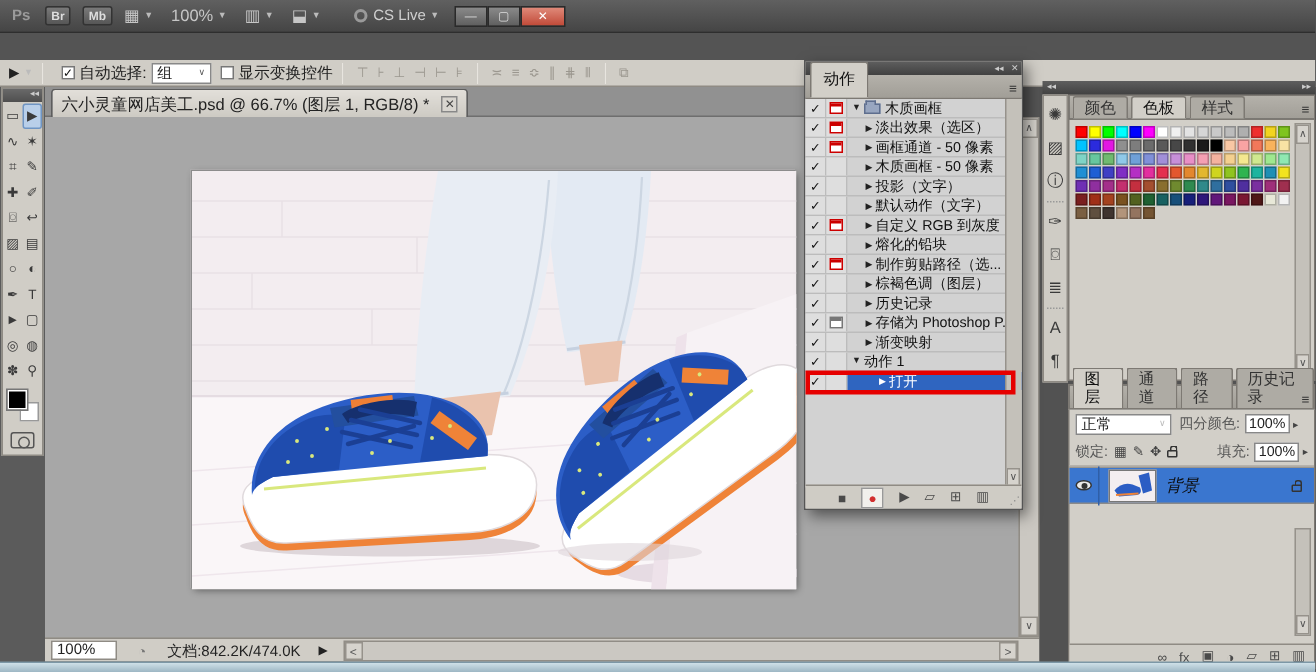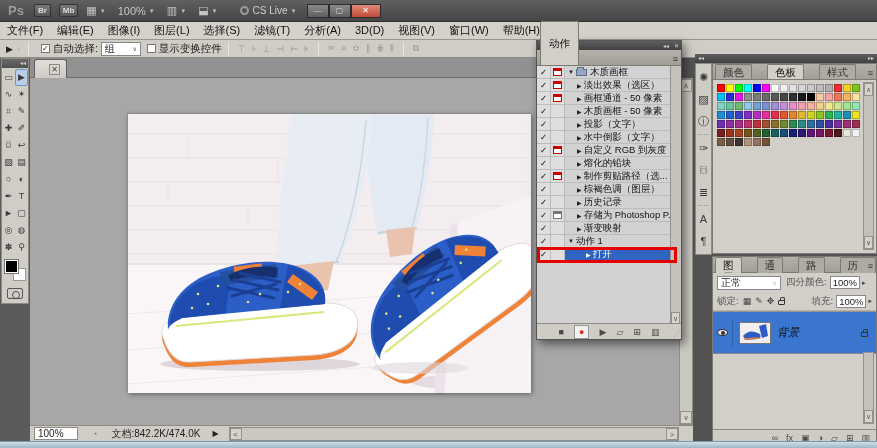--- a/index.html
+++ b/index.html
@@ -4,21 +4,21 @@
 <style>
   html,body{margin:0;padding:0;background:#333;}
   *{box-sizing:border-box;font-family:"Liberation Sans","DejaVu Sans",sans-serif;}
   #root{position:relative;width:877px;height:448px;background:#545454;overflow:hidden;
         -webkit-user-select:none;user-select:none;}
 
   
   #topbar{position:absolute;left:0;top:0;width:877px;height:22px;
           background:linear-gradient(#606060,#454545);border-bottom:1px solid #2e2e2e;
           display:flex;align-items:center;color:#cfcfcf;font-size:10px;}
-  #pslogo{font-size:13px;font-weight:bold;color:#9b9b9b;margin:0 10px 0 8px;letter-spacing:0;}
+  #pslogo{font-size:10px;font-weight:bold;color:#9b9b9b;margin:0 10px 0 8px;letter-spacing:0;}
   .appbtn{display:inline-block;background:linear-gradient(#7a7a7a,#565656);border:1px solid #333;
           border-radius:2px;color:#ddd;font-size:8px;font-weight:bold;padding:1px 3px;margin-right:8px;}
   .tbgroup{display:flex;align-items:center;margin-right:12px;color:#c6c6c6;}
   .tbgroup .g{font-size:11px;}
   .dd{font-size:6px;margin-left:3px;color:#bbb;}
   #workspaces{display:flex;align-items:center;margin-left:auto;}
   .ws{padding:2px 8px;margin:0 1px;color:#ccc;font-size:10.5px;border-radius:2px;cursor:default;}
   .ws.active{background:#2f2f2f;border:1px solid #222;box-shadow:inset 0 1px 2px #111;color:#e4e4e4;}
   #cslive{display:flex;align-items:center;margin:0 10px;}
   .cs-ring{width:9px;height:9px;border:2px solid #9a9a9a;border-radius:50%;margin-right:4px;}
@@ -91,21 +91,21 @@
   #rightbg{position:absolute;left:693px;top:58px;width:184px;height:383px;background:#525252;}
   .mini-header{height:9px;background:linear-gradient(#5e5e5e,#414141);color:#ccc;font-size:6px;
                line-height:9px;padding:0 3px;}
   #dockstrip-wrap{position:absolute;left:695px;top:54px;width:17px;}
   #dockstrip{background:#cfccc5;border:1px solid #8f8b84;padding:2px 0;}
   .dock-icon{height:22px;font-size:11px;color:#3a3a3a;text-align:center;line-height:22px;}
   .dock-sep{height:1px;border-top:1px dotted #999;margin:2px 2px;}
   #dock{position:absolute;left:712px;top:54px;width:165px;height:387px;}
   #dock .mini-header{text-align:right;}
   .ptabrow{height:17px;background:linear-gradient(#b4b1aa,#a19e97);border:1px solid #7d7973;
-           display:flex;align-items:flex-start;position:relative;gap:13px;}
+           display:flex;align-items:flex-end;position:relative;}
   .ptab{font-size:10.5px;color:#333;background:#aeaba4;border:1px solid #7d7973;border-bottom:none;
         padding:1px 7px;margin-left:2px;border-radius:2px 2px 0 0;line-height:12px;}
   .ptab.active{background:#d2cfc8;color:#111;}
   .pmenu{position:absolute;right:3px;top:4px;font-size:9px;color:#333;}
   .pbody{background:#d2cfc8;border:1px solid #7d7973;border-top:none;position:relative;}
 
   
   #swbody{height:174px;}
   #swatches{position:absolute;left:4px;top:4px;width:146px;display:flex;flex-wrap:wrap;}
   .swatch{width:8px;height:8px;margin:0 1px 1px 0;border:1px solid rgba(0,0,0,.25);}
@@ -117,41 +117,41 @@
            border:1px solid #888;height:14px;padding:0 3px;width:64px;font-size:10px;}
   .lfield{display:inline-flex;align-items:center;background:#fff;border:1px solid #888;height:13px;
           padding:0 2px;font-size:9.5px;margin-left:3px;}
   .stepbtn{font-size:7px;color:#444;margin-left:2px;}
   .lockicons{display:flex;align-items:center;margin-left:4px;}
   .lockicon{font-size:9px;color:#444;margin-right:4px;}
   .css-lock{width:7px;height:5px;border:1px solid #333;border-radius:1px;position:relative;margin-top:3px;}
   .css-lock:before{content:"";position:absolute;top:-4px;left:1px;width:3px;height:3px;
                    border:1px solid #333;border-bottom:none;border-radius:2px 2px 0 0;}
   #layerlist{position:relative;height:119px;border-top:1px solid #9a968f;}
-  #layerrow{display:flex;align-items:center;height:42px;background:#3a76cf;border-bottom:1px solid #8a8a8a;}
+  #layerrow{display:flex;align-items:center;height:24px;background:#3a76cf;border-bottom:1px solid #8a8a8a;}
   #eyecell{width:20px;height:26px;border-right:1px solid #2f5fa8;display:flex;align-items:center;justify-content:center;}
   .eye{width:11px;height:7px;background:#e9e9e9;border-radius:50%;position:relative;border:1px solid #333;}
   .eye:before{content:"";position:absolute;left:3px;top:1px;width:4px;height:4px;background:#333;border-radius:50%;}
   #lythumb{width:32px;height:22px;background:#f3eef0;border:1px solid #777;margin:0 6px;}
   #lyname{font-size:11px;font-style:italic;color:#0d0d0d;flex:1;}
   #lylock{margin-right:8px;}
   #lyfooter{position:absolute;left:0;bottom:0;width:163px;height:16px;background:#cfccc5;
             border-top:1px solid #8f8b84;display:flex;align-items:center;justify-content:flex-end;padding-right:6px;}
   .ftico{font-size:9px;color:#4a4a4a;margin-left:8px;font-style:normal;}
   #lyscroll{position:absolute;right:2px;top:40px;width:11px;height:72px;background:#c4c1ba;border:1px solid #96928b;}
 
   
   #actions{position:absolute;left:536px;top:40px;width:146px;height:300px;z-index:30;
            box-shadow:3px 4px 9px rgba(0,0,0,.5);background:#d2cfc8;border:1px solid #555;}
   #ac-title{height:9px;background:linear-gradient(#5e5e5e,#414141);display:flex;justify-content:flex-end;
             align-items:center;color:#ccc;font-size:6px;padding:0 2px;}
   #ac-title span{margin-left:5px;}
   #ac-tabs{height:16px;background:linear-gradient(#b4b1aa,#a19e97);border-bottom:1px solid #7d7973;position:relative;}
   #ac-tab{position:absolute;left:3px;bottom:0;font-size:10.5px;color:#111;background:#d2cfc8;
-          border:1px solid #7d7973;border-bottom:none;padding:16px 8px;border-radius:2px 2px 0 0;line-height:11px;}
+          border:1px solid #7d7973;border-bottom:none;padding:6px 8px;border-radius:2px 2px 0 0;line-height:11px;}
   #actions-list{position:absolute;left:0;top:25px;width:144px;height:259px;background:#d2d2d2;}
   .arow{display:flex;height:13px;border-bottom:1px solid #bcbcbc;position:relative;}
   .acell{width:14px;border-right:1px solid #bcbcbc;font-size:8.5px;line-height:12px;text-align:center;color:#111;
          background:#dedede;flex:none;}
   .acontent{flex:1;display:flex;align-items:center;overflow:hidden;white-space:nowrap;}
   .acontent.selblue{background:#2f65c0;color:#fff;}
   .aarrow{font-size:6px;margin:0 2px 0 3px;color:#222;flex:none;}
   .acontent.selblue .aarrow{color:#fff;}
   .alabel{font-size:9.5px;color:#111;}
   .acontent.selblue .alabel{color:#fff;}
@@ -201,33 +201,20 @@
       <span>CS Live</span>
       <span class="dd">▼</span>
     </span>
     <div id="winbtns">
       <span class="winbtn">—</span>
       <span class="winbtn">▢</span>
       <span class="winbtn close">✕</span>
     </div>
   </div>
 
-  <div id="menubar">
-      <span class="menu-item">文件(F)</span>
-      <span class="menu-item">编辑(E)</span>
-      <span class="menu-item">图像(I)</span>
-      <span class="menu-item">图层(L)</span>
-      <span class="menu-item">选择(S)</span>
-      <span class="menu-item">滤镜(T)</span>
-      <span class="menu-item">分析(A)</span>
-      <span class="menu-item">3D(D)</span>
-      <span class="menu-item">视图(V)</span>
-      <span class="menu-item">窗口(W)</span>
-      <span class="menu-item">帮助(H)</span>
-    </div>
 
   <div id="optionsbar">
     <span id="opt-tool">▶</span>
     <span class="dd">▼</span>
     <span class="opt-sep"></span>
     <span class="chkbox">✓</span>
     <span>自动选择:</span>
     <span class="optselect">
       <span>组</span>
       <span class="dd">∨</span>
@@ -286,20 +273,21 @@
       <div id="fgbg">
         <span id="bgcolor"></span>
         <span id="fgcolor"></span>
       </div>
       <div id="quickmask"></div>
     </div>
   </div>
 
   <div id="tabbar">
     <div id="doctab">
+      <span>六小灵童网店美工.psd @ 66.7% (图层 1, RGB/8) *</span>
       <span class="tabclose">✕</span>
     </div>
   </div>
 
   <div id="viewport">
     <div id="photo">
       <svg width="403" height="279" viewBox="0 0 403 279" xmlns="http://www.w3.org/2000/svg">
 
         <rect x="0" y="0" width="403" height="155" fill="#f3edf0"></rect>
         <g stroke="#e9e1e6" stroke-width="1">
@@ -645,21 +633,21 @@
           <span class="acontent">
             <span class="aarrow" style="margin-left: 12px;">▶</span>
             <span class="alabel">投影（文字）</span>
           </span>
         </div>
         <div class="arow">
           <span class="acell">✓</span>
           <span class="acell"></span>
           <span class="acontent">
             <span class="aarrow" style="margin-left: 12px;">▶</span>
-            <span class="alabel">水中倒影（文字）</span>
+            <span class="alabel">默认动作（文字）</span>
           </span>
         </div>
         <div class="arow">
           <span class="acell">✓</span>
           <span class="acell"><span class="mini-dialog"></span></span>
           <span class="acontent">
             <span class="aarrow" style="margin-left: 12px;">▶</span>
             <span class="alabel">自定义 RGB 到灰度</span>
           </span>
         </div>

